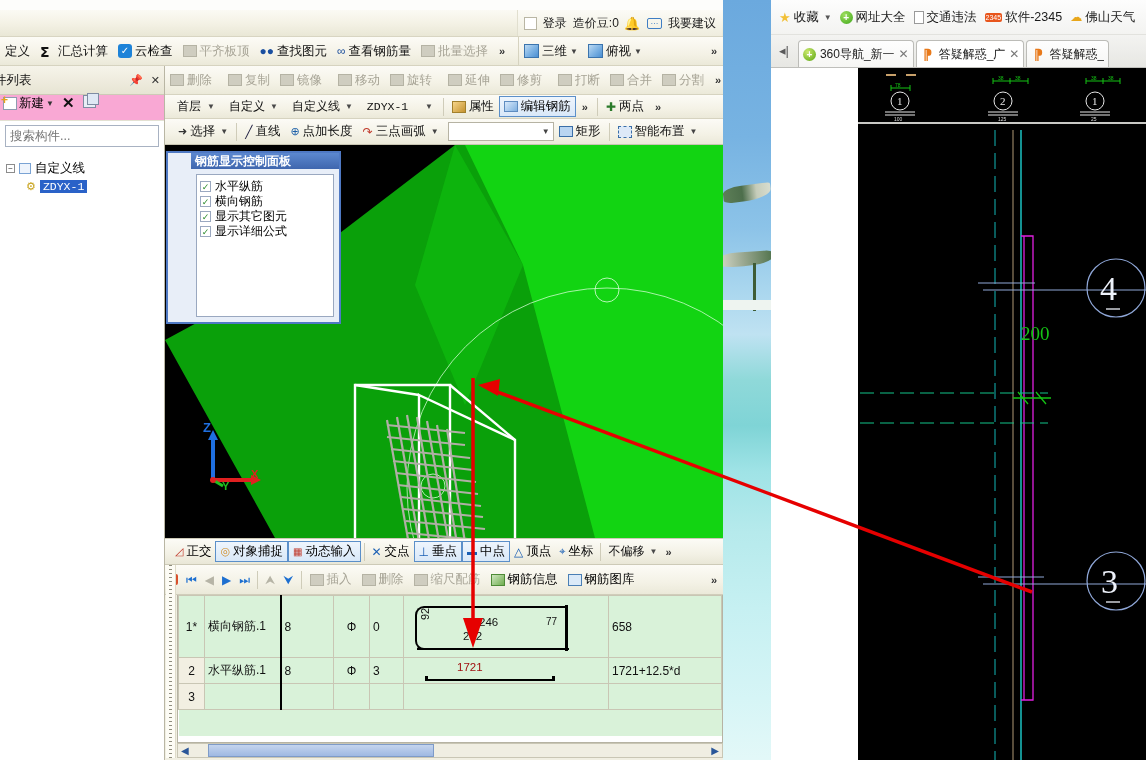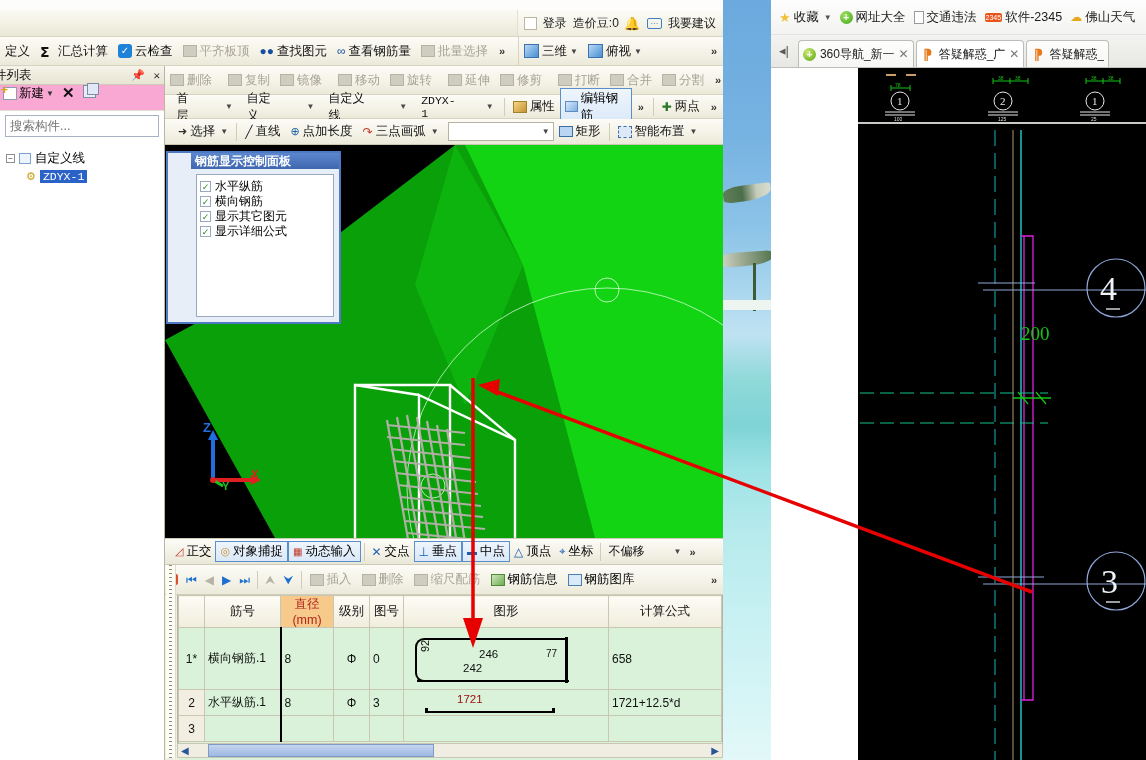--- a/index.html
+++ b/index.html
@@ -129,24 +129,24 @@
     background: linear-gradient(to bottom,#fcfbf6 0%, #f4f2e6 60%, #ebe9d9 100%);
     border-left:1px solid #d6d3c0; border-bottom:1px solid #d6d3c0;
   }
 
   
   .leftpanel {
     position:absolute; left:0; top:66px; width:165px; height:694px;
     background:#ffffff; border-right:1px solid #b9b6a4;
   }
   .lp-title {
-    height:19px; background:linear-gradient(to bottom,#f6f4ea,#e7e4d3);
+    height:29px; background:linear-gradient(to bottom,#f6f4ea,#e7e4d3);
     border-bottom:1px solid #cdcab7;
     display:flex; align-items:center; justify-content:space-between;
-    padding: 0 4px 0 0; font-size:12.5px; color:#111; font-weight:normal;font-family:Liberation Mono, monospace;
+    padding: 0 4px 0 0; font-size:12.5px; color:#111; font-weight:normal;
   }
   .lp-title .t { margin-left:-6px; }
   .lp-title .btns { display:flex; gap:8px; color:#333; font-size:11px; }
   .lp-toolbar {
     height:26px; display:flex; align-items:flex-start; gap:8px; padding:0 3px;
     background:#f9a8d4; border-bottom:1px solid #e3e1d2;
   }
   .new-btn { display:flex; align-items:center; gap:2px; font-size:12.5px; }
   .plusdoc {
     width:14px;height:13px;background:#fff;border:1px solid #8f9bb0;position:relative;
@@ -199,21 +199,21 @@
   }
   .row-draw {
     position:absolute; left:165px; top:119px; width:558px; height:26px;
     background:linear-gradient(to bottom,#fcfbf6 0%, #f4f2e6 60%, #ebe9d9 100%);
     border-bottom:1px solid #c8c5b2;
     display:flex; align-items:center;
   }
   .combo {
     display:flex; align-items:center; justify-content:space-between;
     height:18px; padding:0 2px 0 4px; font-size:12px; color:#111;
-    background:transparent; min-width:44px;gap:24px;
+    background:transparent; min-width:44px;
   }
   .combo .car { color:#4a4a4a; font-size:8px; margin-left:5px; }
   .combo-box {
     border:1px solid #b6b3a3; background:#fff; height:19px; width:106px;
     display:flex; align-items:center; justify-content:space-between; padding:0 3px;
   }
   .btn-outline {
     border:1px solid #5b8fc9; background:linear-gradient(to bottom,#eef5fd,#d9e8f8);
     padding:1px 4px; display:flex; align-items:center; gap:3px; font-size:12.5px;
   }
@@ -784,29 +784,20 @@
         <colgroup>
           <col style="width:26px">
             <col style="width:76px">
             <col style="width:53px">
           <col style="width:36px">
             <col style="width:34px">
             <col style="width:205px">
             <col>
         </colgroup>
         <tbody>
-            <tr>
-          <th></th>
-          <th>筋号</th>
-          <th class="hl">直径(mm)</th>
-          <th>级别</th>
-          <th>图号</th>
-          <th>图形</th>
-          <th>计算公式</th>
-        </tr>
         <tr class="r1">
           <td class="rownum">1*</td>
           <td>横向钢筋.1</td>
           <td class="cyan" style="border-left:2px solid #000">8</td>
           <td style="text-align:center">Φ</td>
           <td>0</td>
           <td>
             <div class="shape-wrap">
               <div class="shape-u"></div>
               <span class="lbl-92">92</span>

